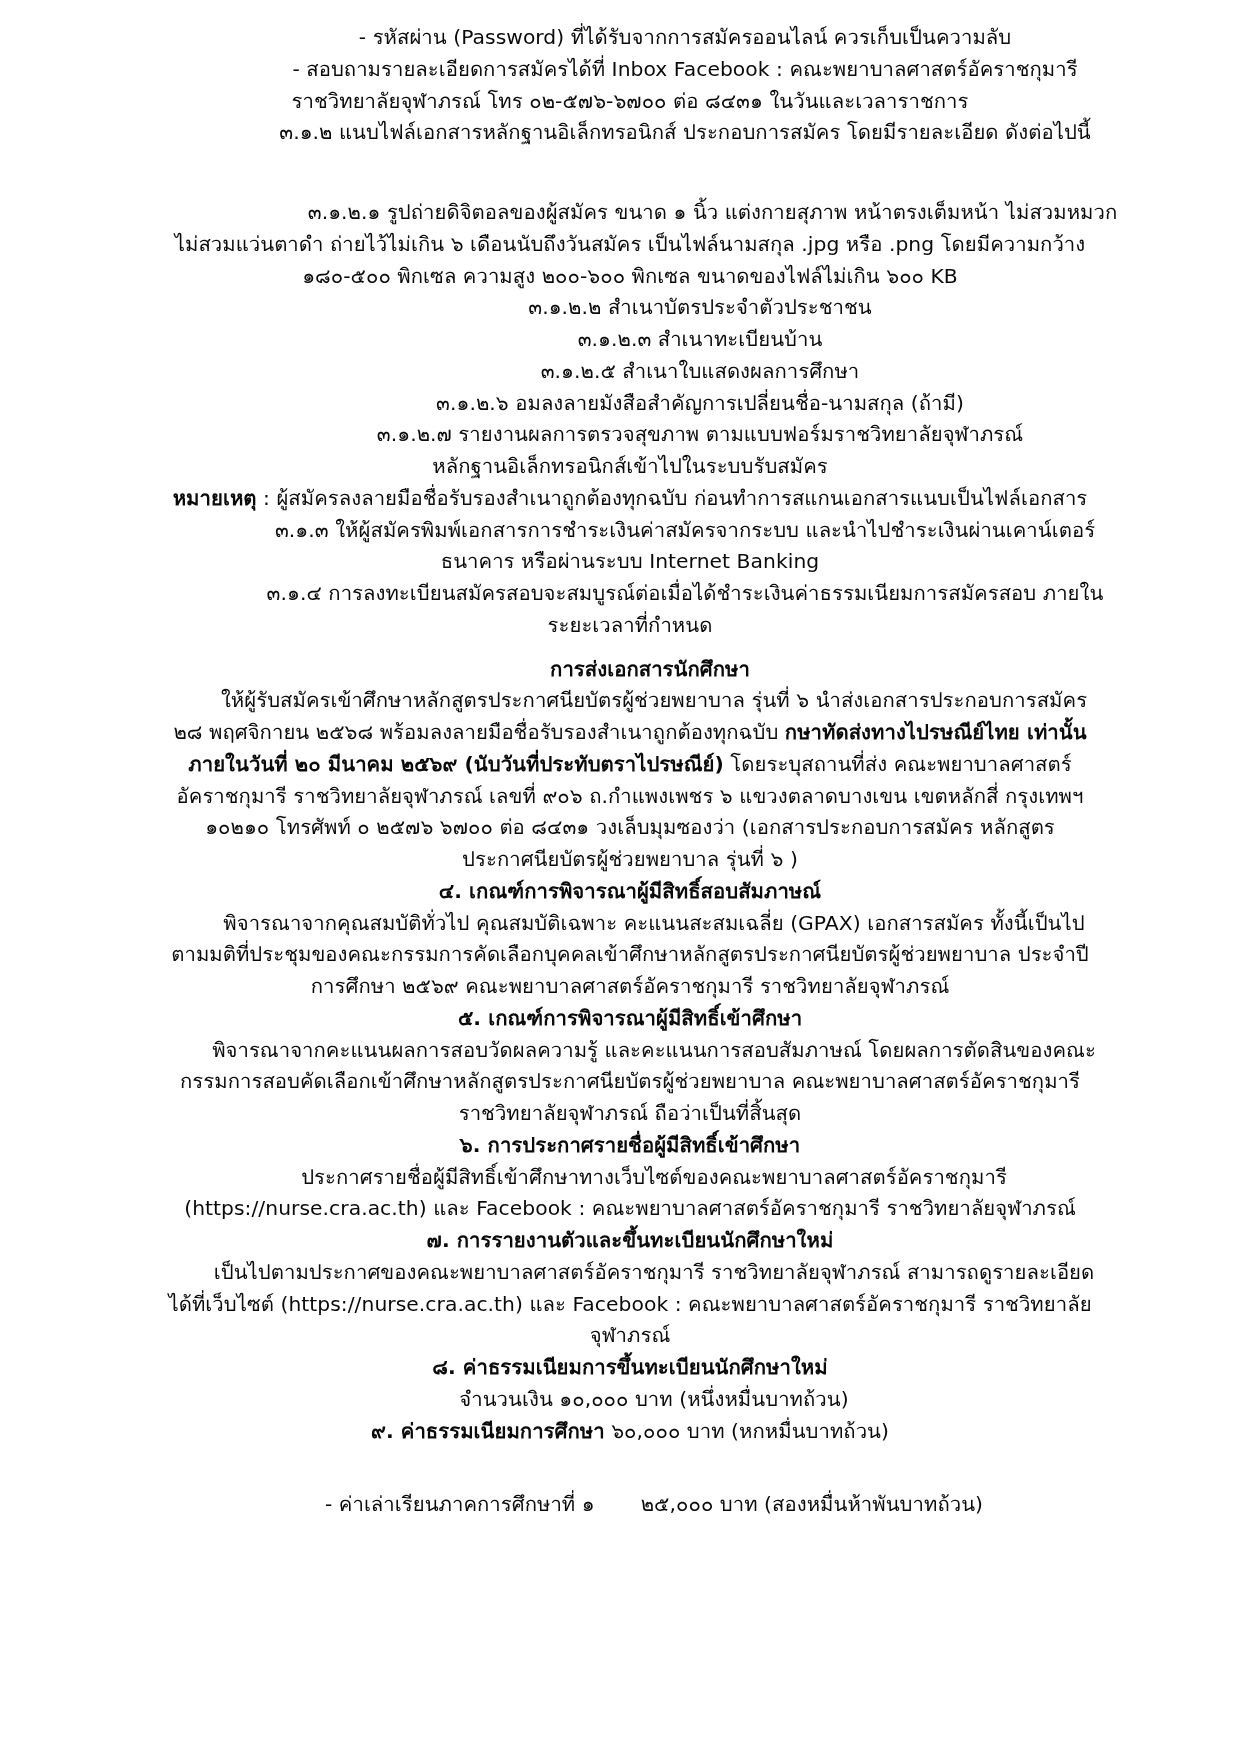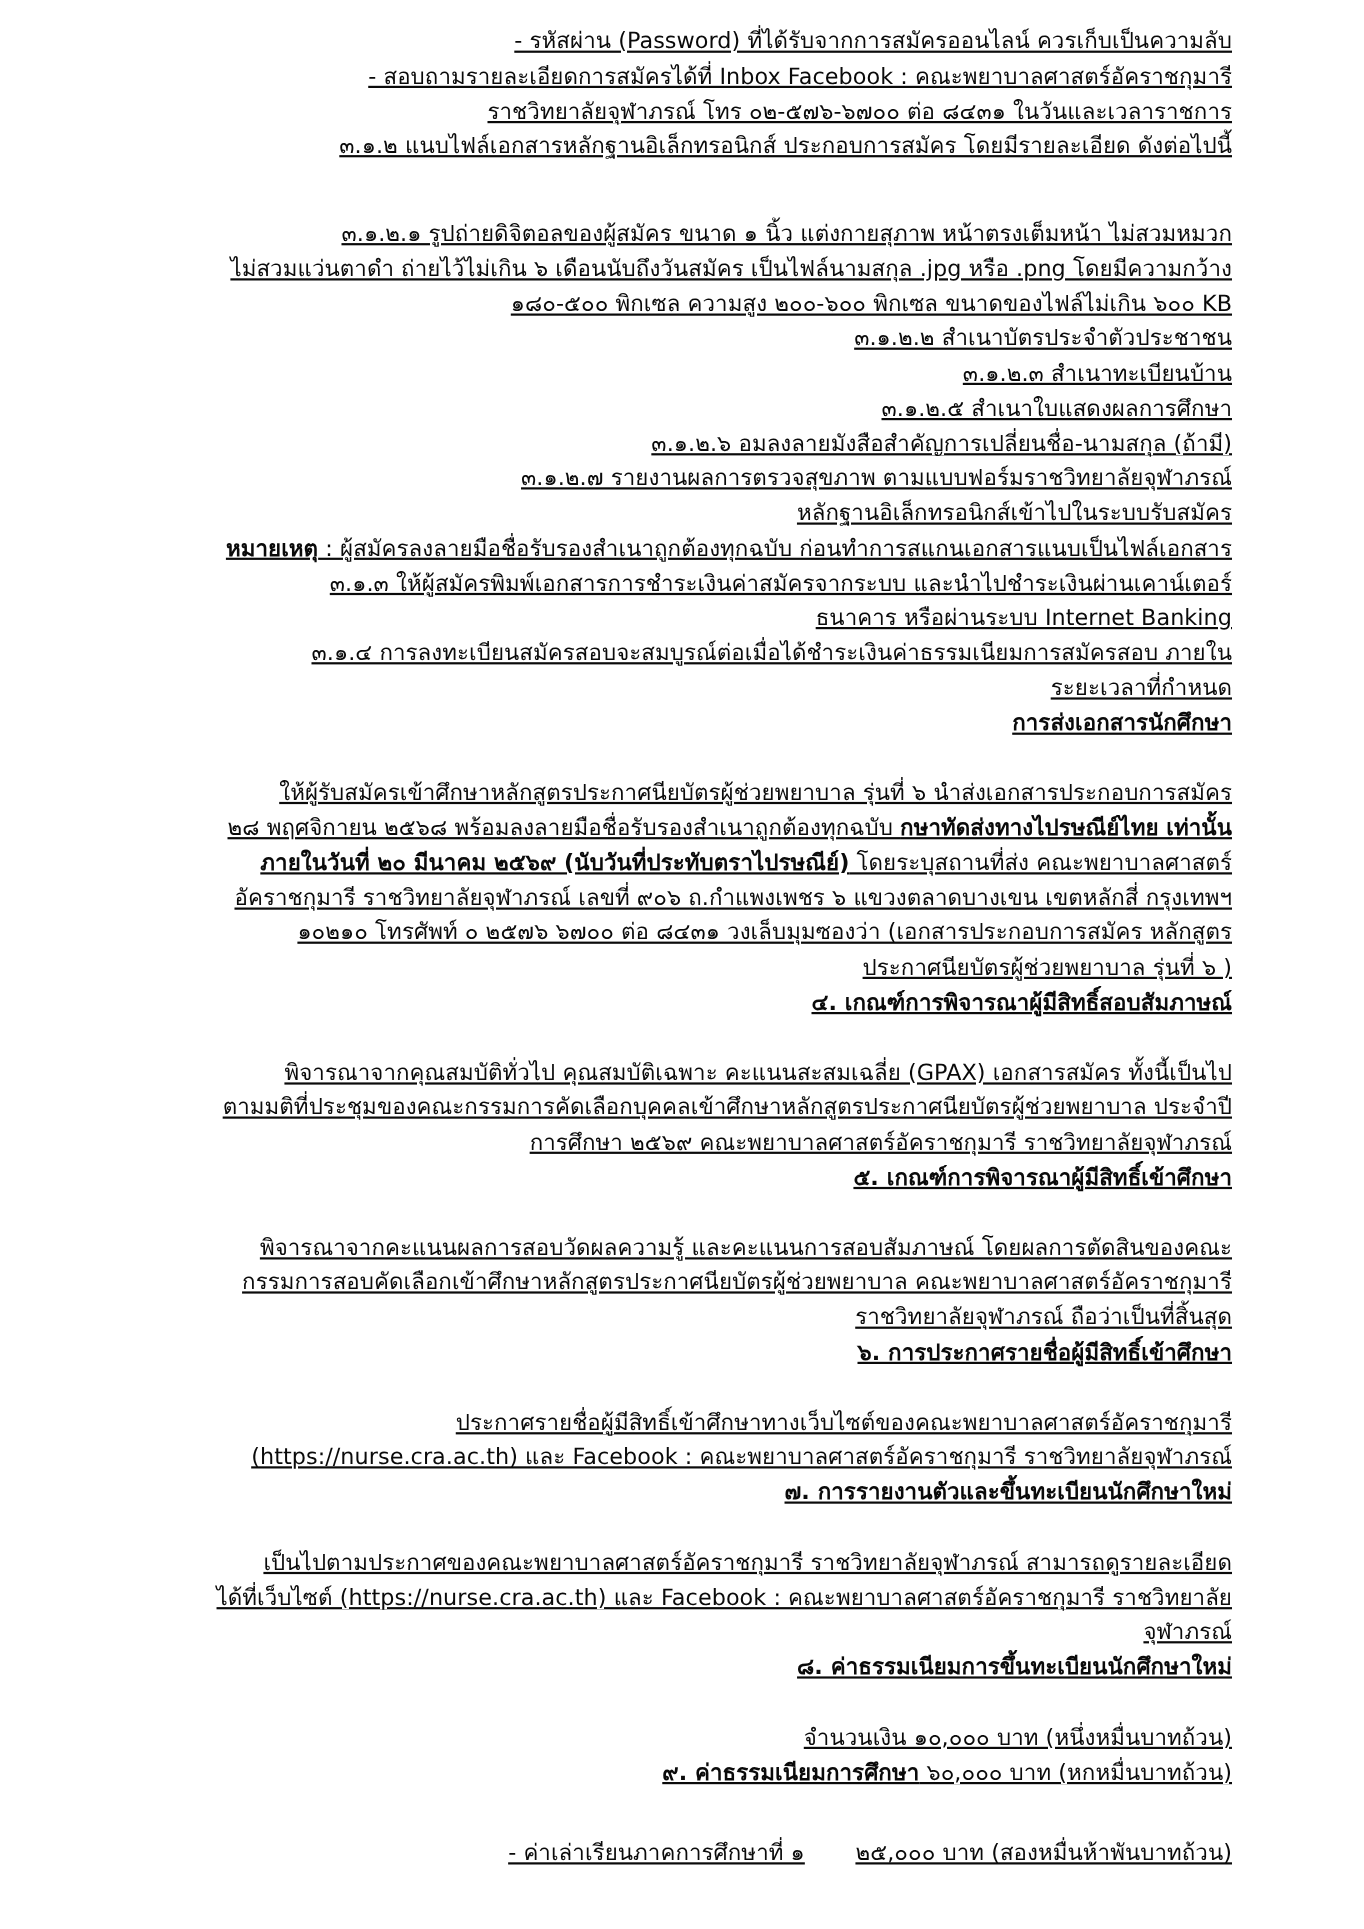--- a/index.html
+++ b/index.html
@@ -21,30 +21,29 @@
     padding: 22px 120px 0 140px;
   }
   .doc {
     font-size: 20.3px;
     line-height: 1.565;
     letter-spacing: 0.05px;
   }
   p {
     margin: 0;
     padding: 0;
-    text-align: right;
-    text-decoration: underline;
+    text-align: center;
   }
   
   .i0  { text-indent: 0; }
-  .i1  { text-indent: 48px; margin-top: 32px; }
+  .i1  { text-indent: 48px; }
   .i3  { text-indent: 110px; }
   .i4  { text-indent: 140px; }
   .i5  { text-indent: 165px; margin-top: 48px; }
-  .hang-head { text-indent: 40px; }
+  .hang-head { text-indent: 40px; margin-top: 12px; }
   .b { font-weight: bold; }
   .fee-row {
     text-indent: 48px;
     margin-top: 42px;
   }
   .fee-gap {
     display: inline-block;
     width: 46px;
   }
 </style>

